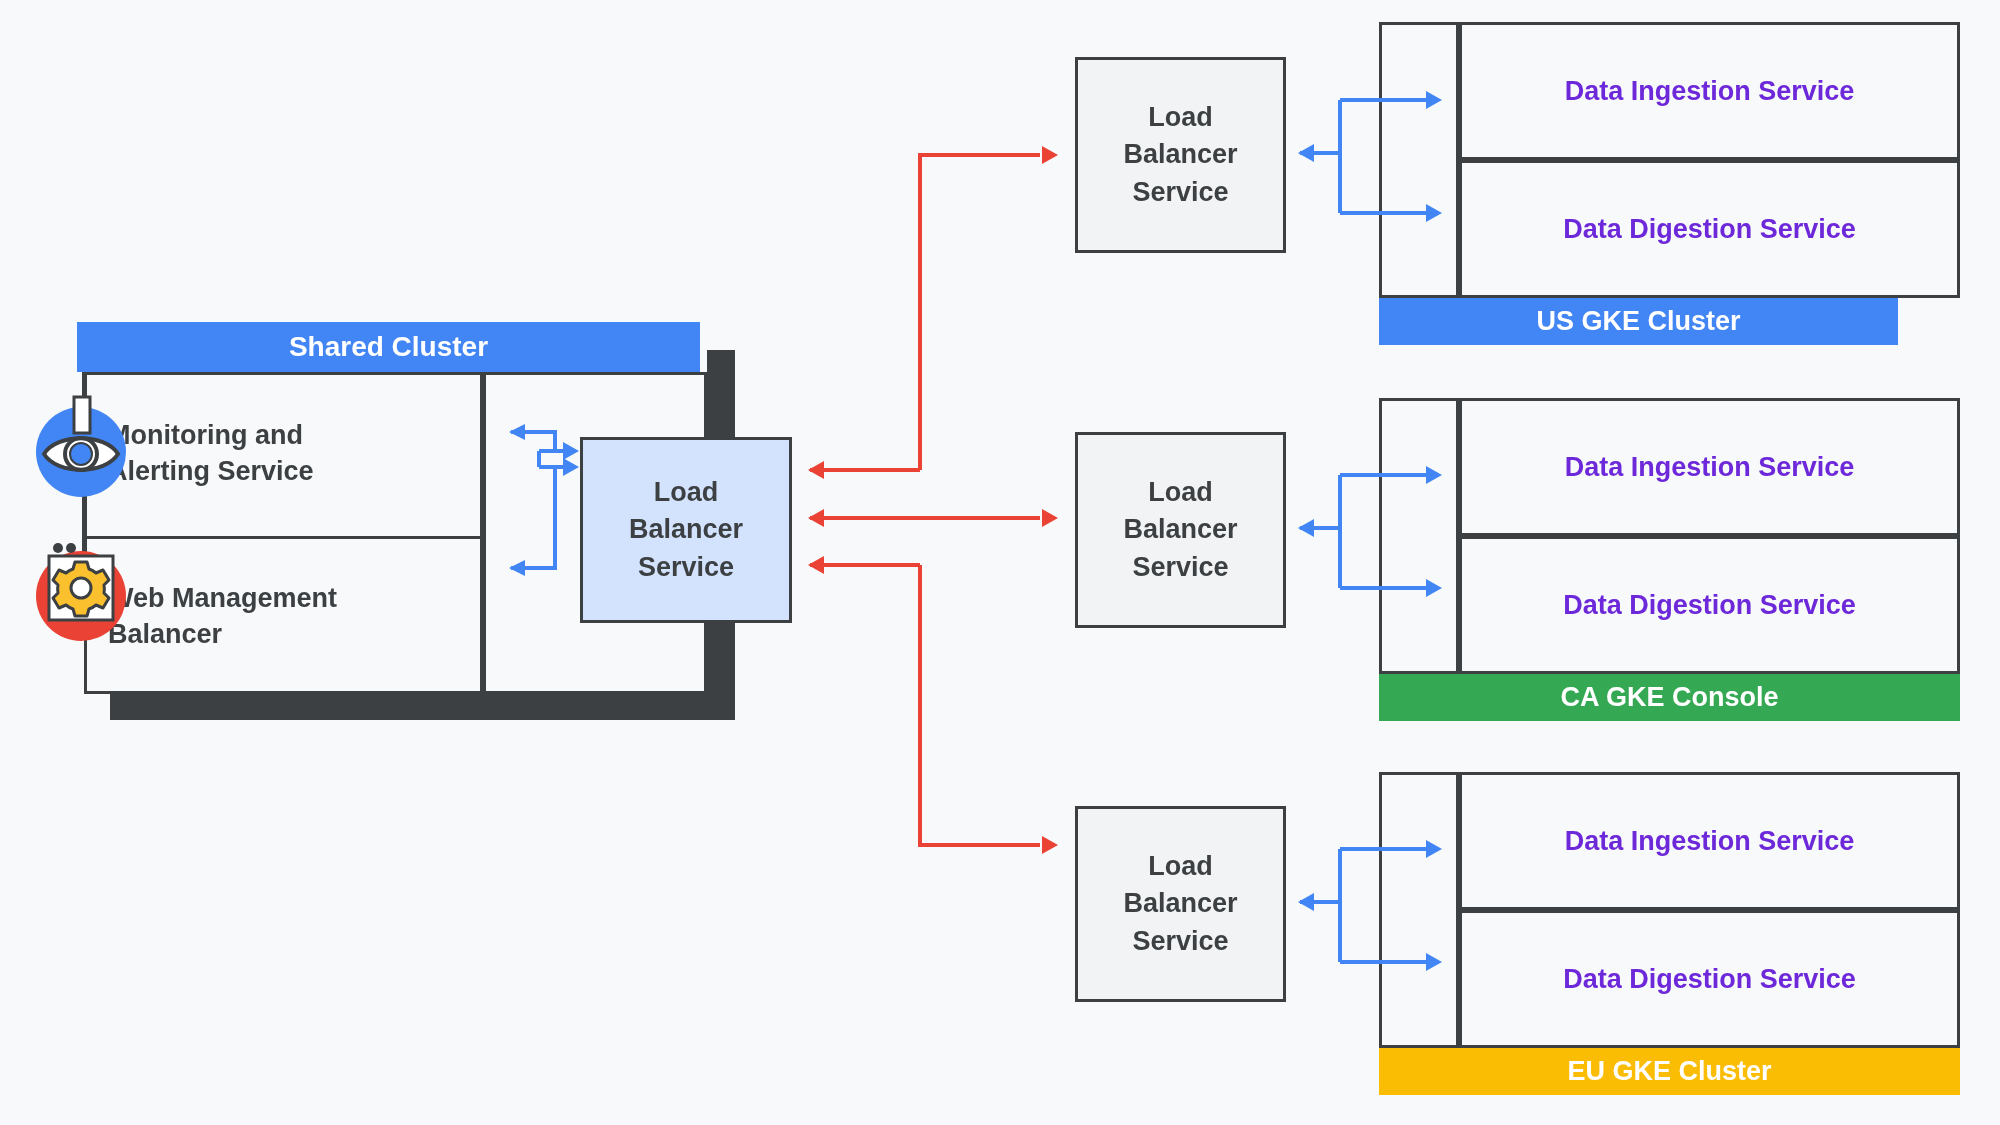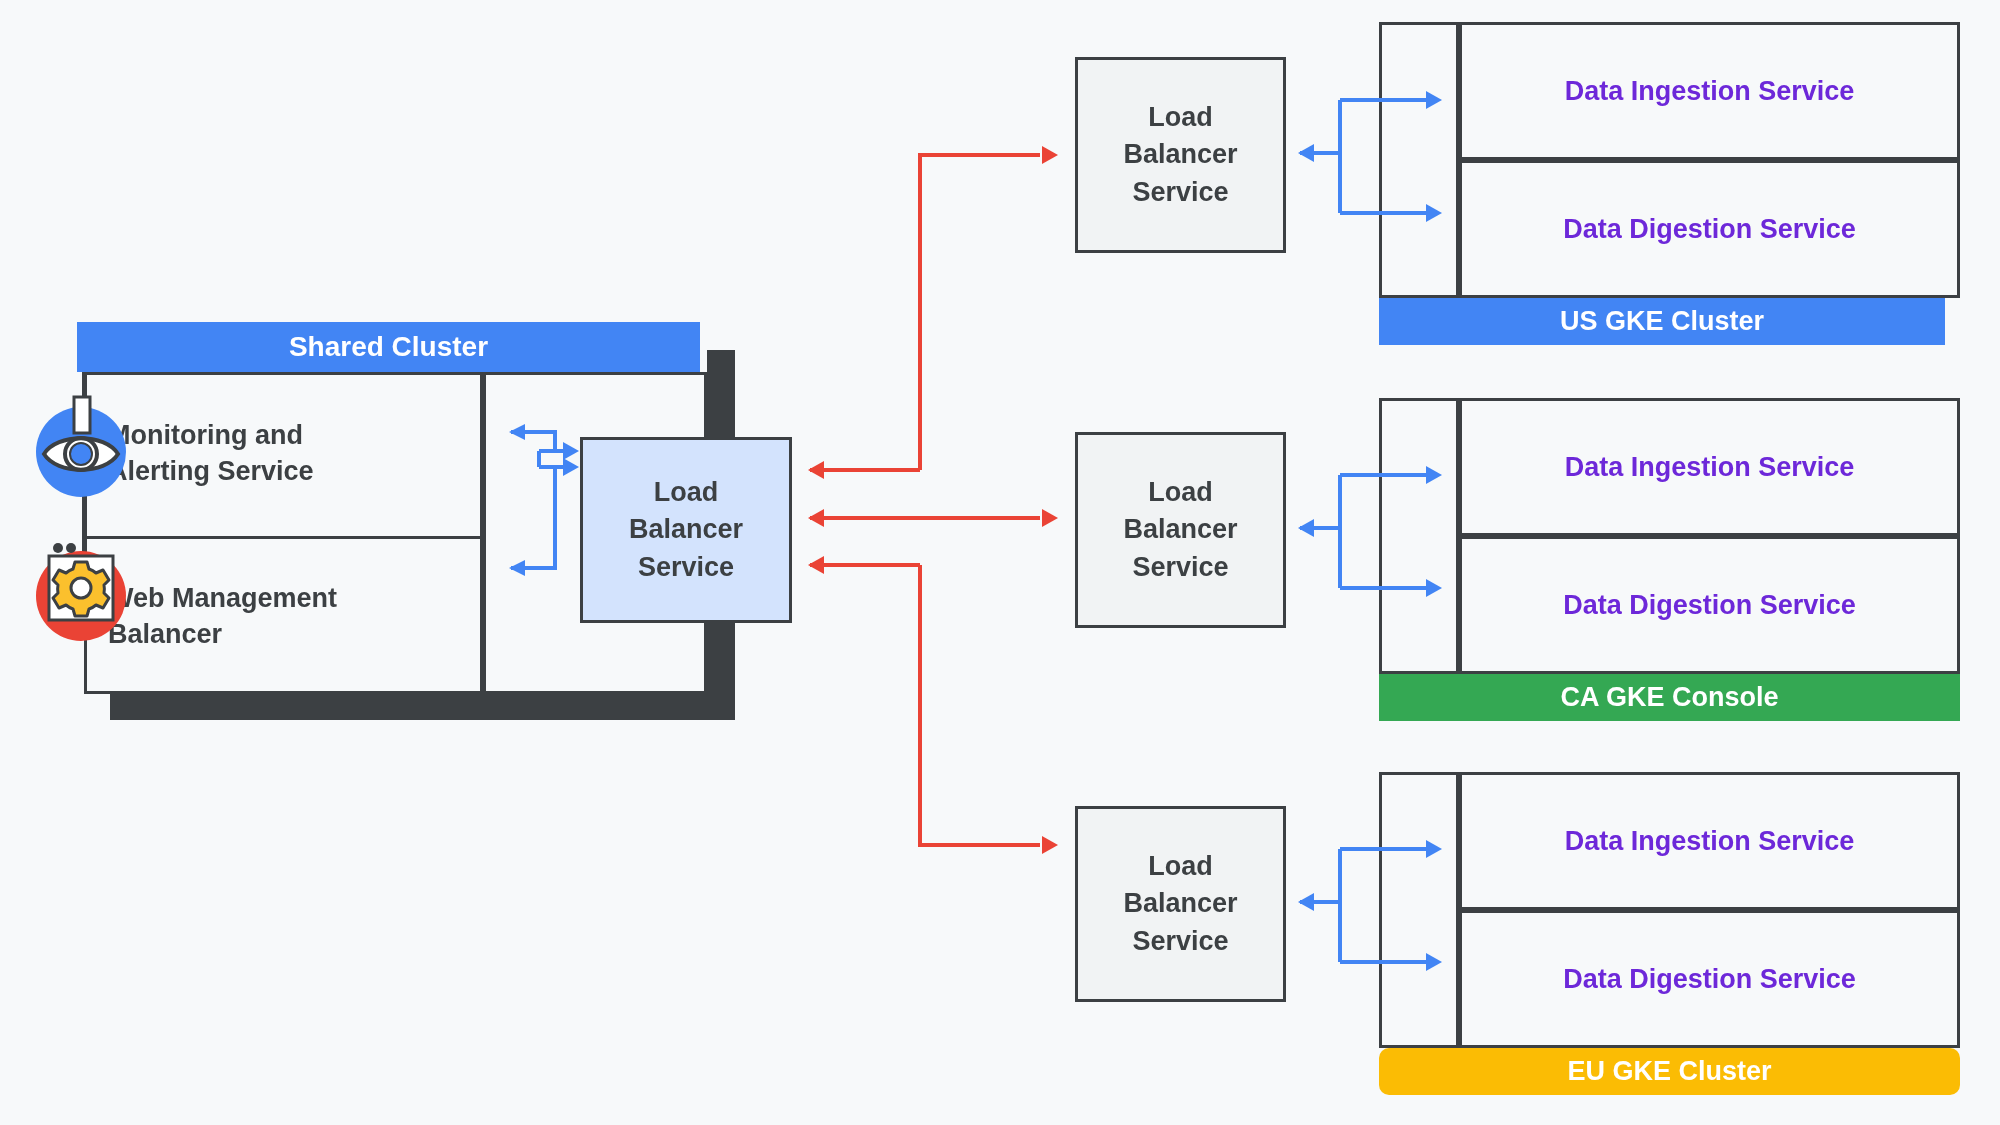--- a/index.html
+++ b/index.html
@@ -196,21 +196,21 @@
     </span>
   </div>
 
   <div class="abs box-outline" style="left:1379px; top:22px; width:80px; height:276px;"></div>
   <div class="abs svc-box" style="left:1459px; top:22px; width:501px; height:138px;">
     <span>Data Ingestion Service</span>
   </div>
   <div class="abs svc-box" style="left:1459px; top:160px; width:501px; height:138px;">
     <span>Data Digestion Service</span>
   </div>
-  <div class="abs cluster-bar" style="left:1379px; top:298px; width:566px; height:47px; background:#4285f4;">
+  <div class="abs cluster-bar" style="left:1379px; top:298px; width:519px; height:47px; background:#4285f4;">
     <span>US GKE Cluster</span>
   </div>
 
   <svg class="abs" style="left:1286px; top:75px; width:180px; height:175px;" width="180" height="175" viewBox="0 0 180 175">
     <path d="M54 25 L140 25" fill="none" stroke="#4285f4" stroke-width="4"></path>
     <path d="M140 25 l0 -9 l16 9 l-16 9 Z" fill="#4285f4"></path>
     <path d="M54 25 L54 138" fill="none" stroke="#4285f4" stroke-width="4"></path>
     <path d="M54 138 L140 138" fill="none" stroke="#4285f4" stroke-width="4"></path>
     <path d="M140 138 l0 -9 l16 9 l-16 9 Z" fill="#4285f4"></path>
     <path d="M54 78 L14 78" fill="none" stroke="#4285f4" stroke-width="4"></path>
@@ -251,21 +251,21 @@
       <span>Service</span>
     </span>
   </div>
   <div class="abs box-outline" style="left:1379px; top:772px; width:80px; height:276px;"></div>
   <div class="abs svc-box" style="left:1459px; top:772px; width:501px; height:138px;">
     <span>Data Ingestion Service</span>
   </div>
   <div class="abs svc-box" style="left:1459px; top:910px; width:501px; height:138px;">
     <span>Data Digestion Service</span>
   </div>
-  <div class="abs cluster-bar" style="left:1379px; top:1048px; width:581px; height:47px; background:#fbbc04;border-radius:10px;">
+  <div class="abs cluster-bar" style="left:1379px; top:1048px; width:581px; height:47px; background:#fbbc04;">
     <span>EU GKE Cluster</span>
   </div>
   <svg class="abs" style="left:1286px; top:824px; width:180px; height:175px;" width="180" height="175" viewBox="0 0 180 175">
     <path d="M54 25 L140 25" fill="none" stroke="#4285f4" stroke-width="4"></path>
     <path d="M140 25 l0 -9 l16 9 l-16 9 Z" fill="#4285f4"></path>
     <path d="M54 25 L54 138" fill="none" stroke="#4285f4" stroke-width="4"></path>
     <path d="M54 138 L140 138" fill="none" stroke="#4285f4" stroke-width="4"></path>
     <path d="M140 138 l0 -9 l16 9 l-16 9 Z" fill="#4285f4"></path>
     <path d="M54 78 L14 78" fill="none" stroke="#4285f4" stroke-width="4"></path>
     <path d="M14 78 l16 -9 v18 Z" fill="#4285f4" transform="translate(-2,0)"></path>

